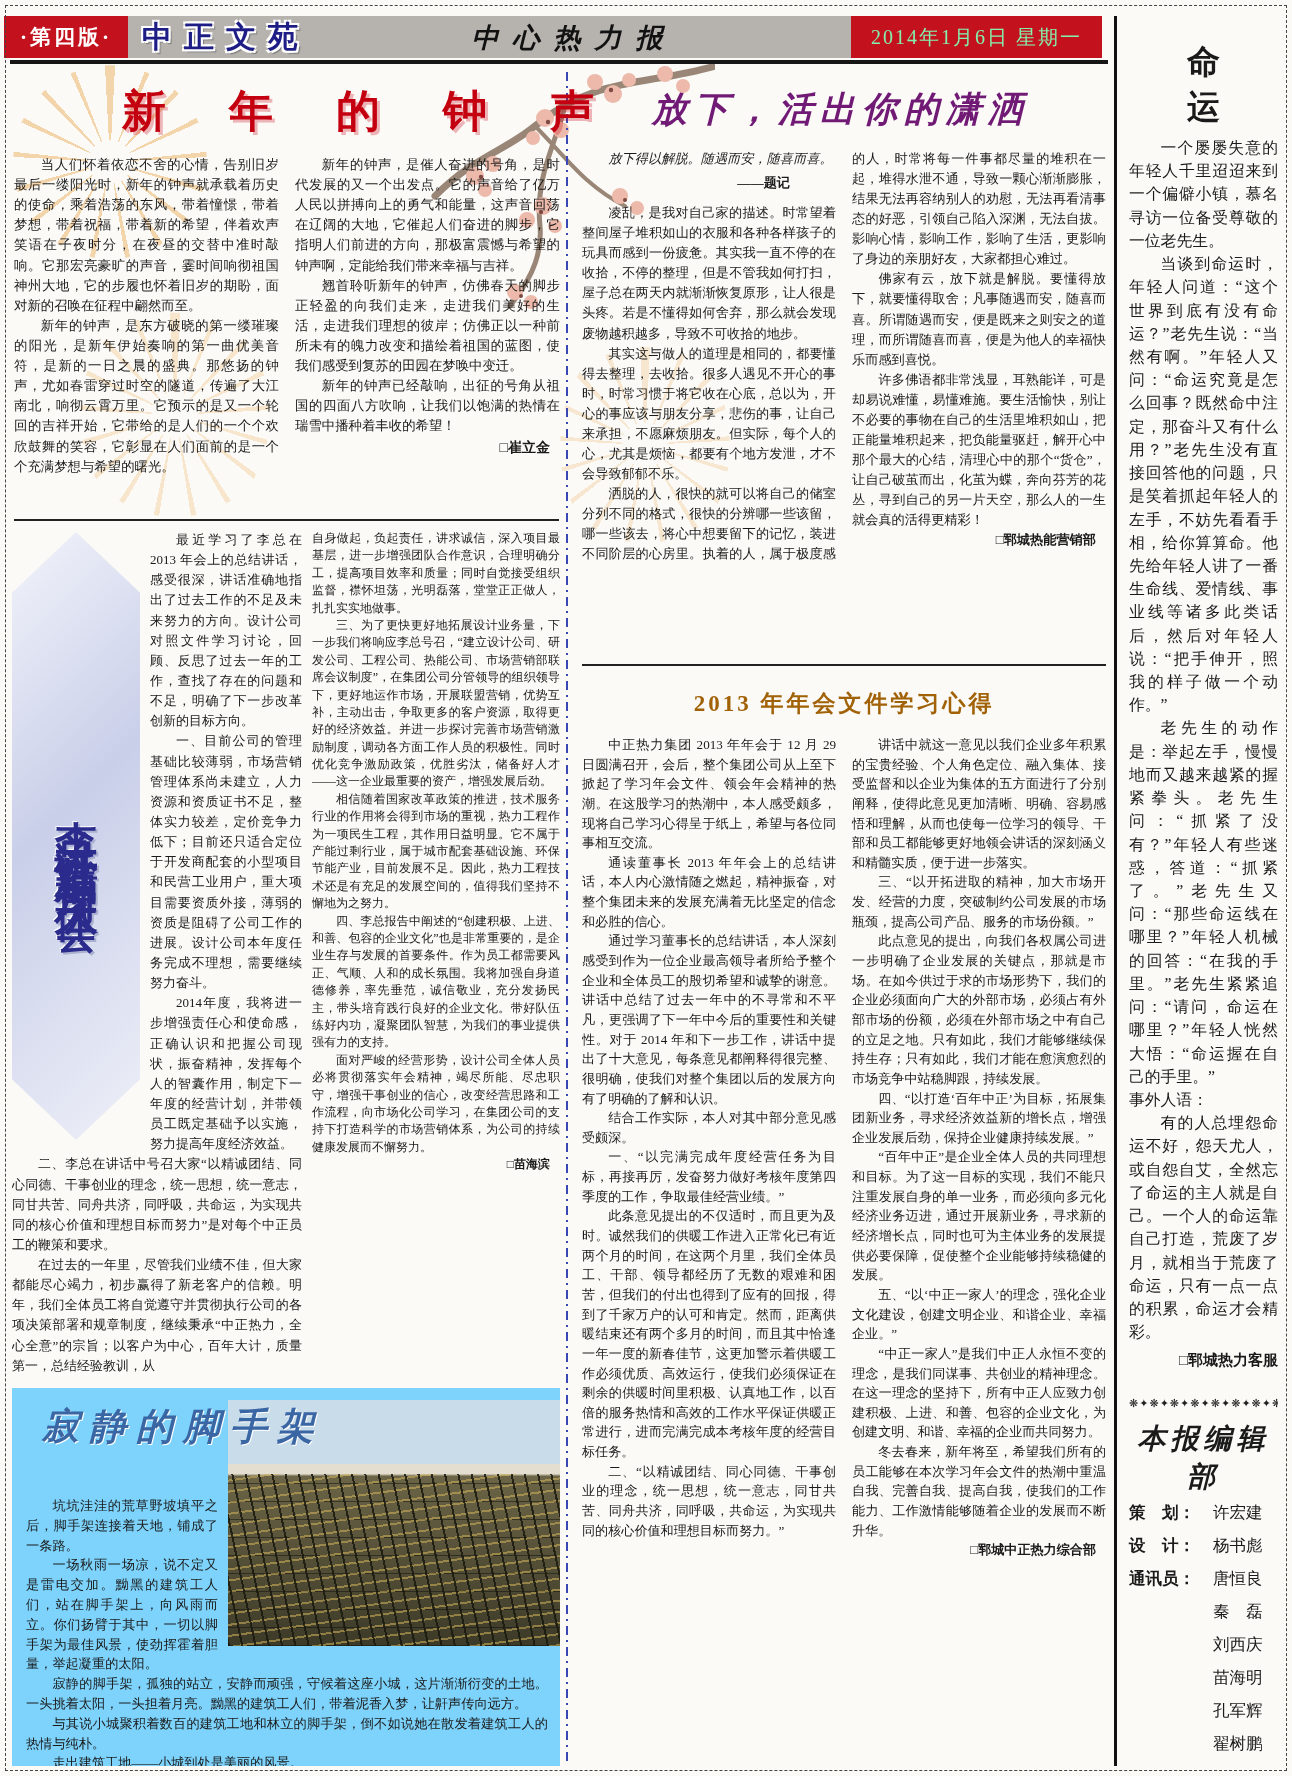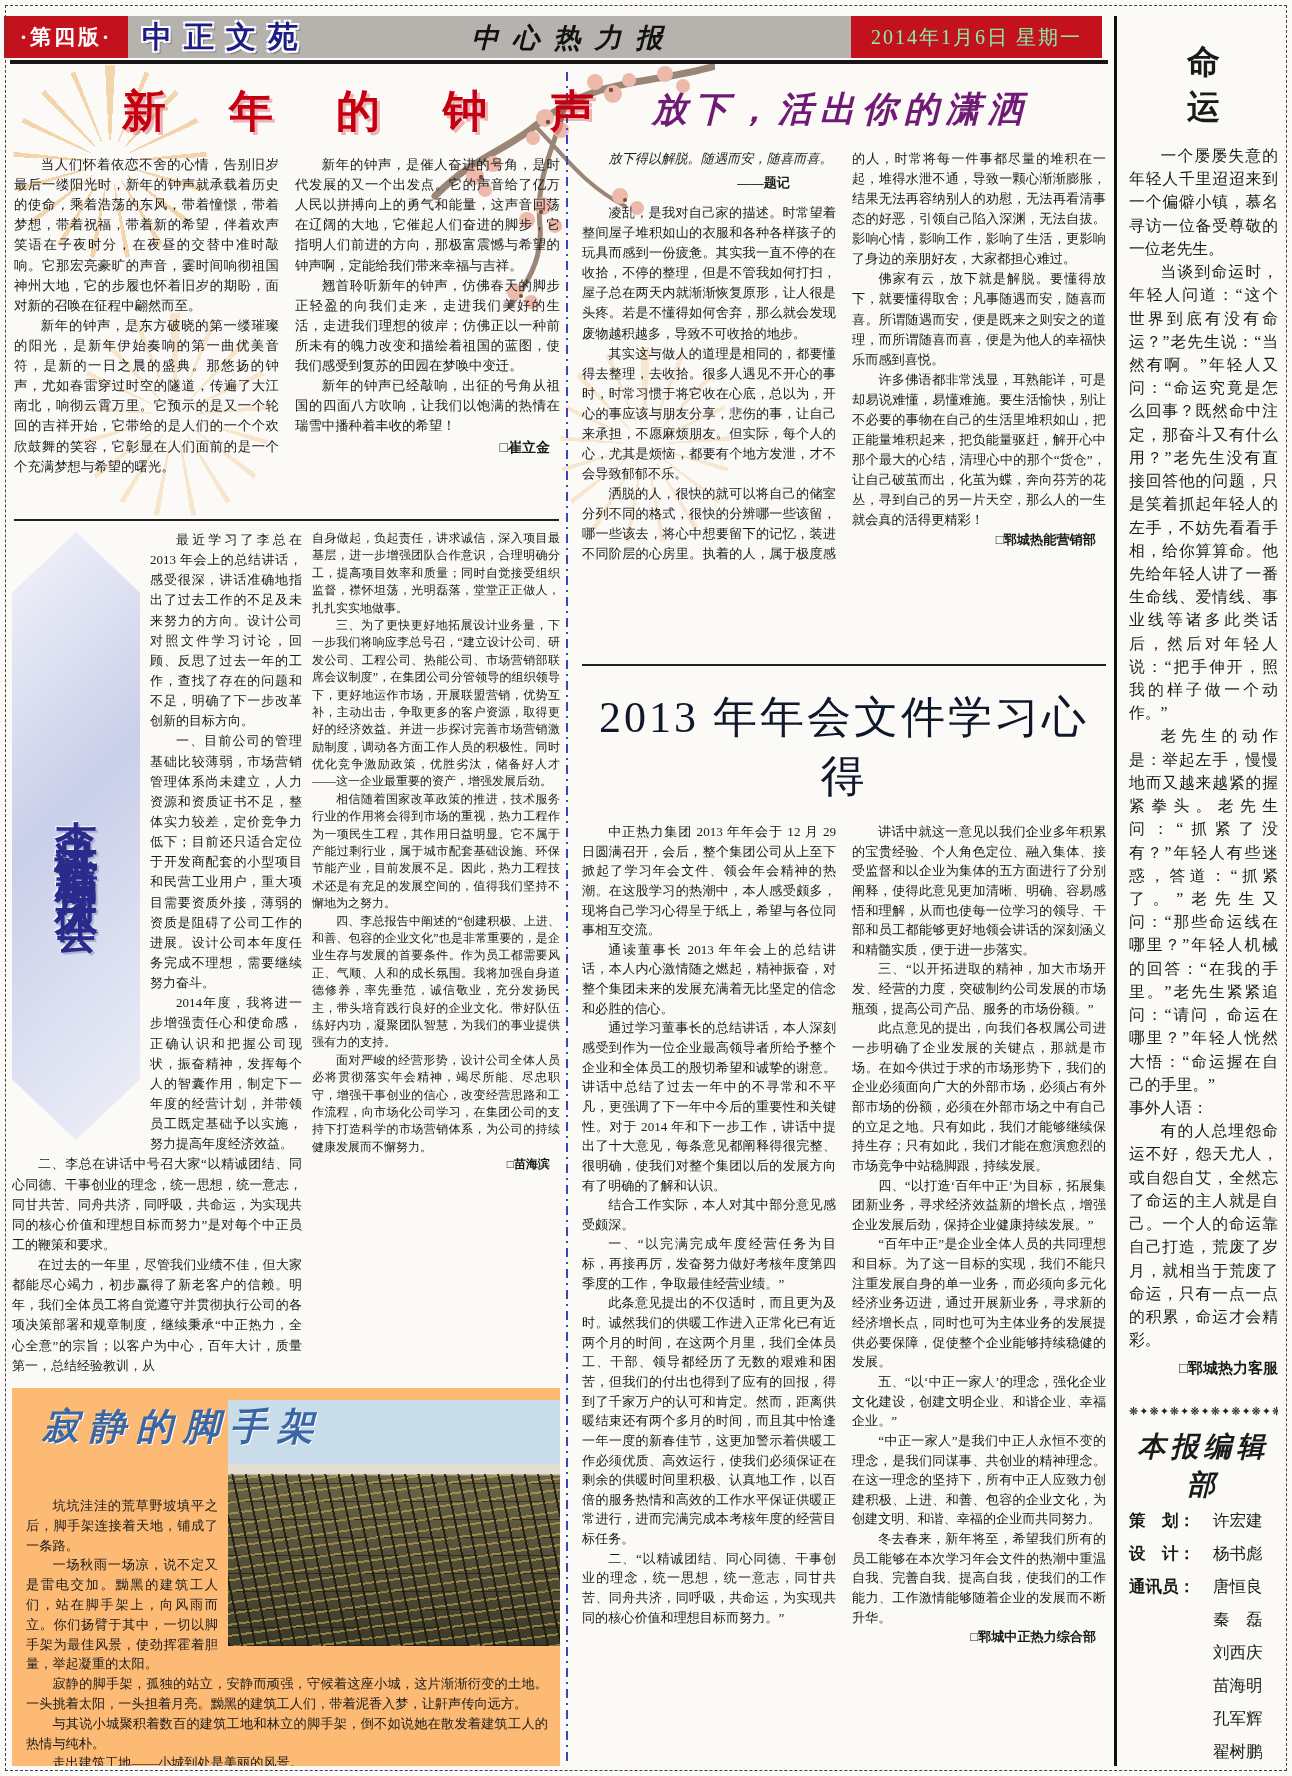--- a/index.html
+++ b/index.html
@@ -47,21 +47,21 @@
   .lizong{position:absolute;left:12px;top:530px;width:548px;height:846px;display:flex;gap:10px;z-index:2;}
   .lz-left{width:290px;height:100%;overflow:hidden;font-size:13px;line-height:1.55;}
   .lz-right{flex:1;height:100%;overflow:hidden;font-size:12px;line-height:1.45;}
   .lz-titleblock{float:left;width:128px;height:608px;margin:2px 10px 6px 0;display:flex;align-items:center;justify-content:center;
                  background:linear-gradient(135deg,#f2f3fa 0%,#c9cfe9 45%,#eef0f8 100%);
                  clip-path:polygon(50% 0,100% 10%,100% 90%,50% 100%,0 90%,0 10%);}
   .lz-title{writing-mode:vertical-rl;text-orientation:upright;font-size:43px;font-weight:bold;color:#2b2b8d;
             letter-spacing:10px;text-shadow:2px 2px 0 #aab0cf,-1px -1px 0 #fff;font-family:"Liberation Serif",serif;}
 
   
-  .scaffold{position:absolute;left:12px;top:1388px;width:548px;height:378px;background:#fdba74;
+  .scaffold{position:absolute;left:12px;top:1388px;width:548px;height:378px;background:#7dd3fc;
             padding:0;z-index:2;overflow:hidden;}
   .sc-photo{float:right;width:332px;height:246px;margin:12px 0 8px 10px;position:relative;
             background:linear-gradient(#c9dcea 0 26%,#e4ded0 26% 30%,#6b6446 31%,#3c3a28 100%);}
   .sc-photo .rebar{position:absolute;left:0;top:30%;right:0;bottom:0;
       background:repeating-linear-gradient(78deg,rgba(25,24,14,.85) 0 2px,transparent 2px 13px),
                  repeating-linear-gradient(-8deg,rgba(210,180,90,.55) 0 2px,transparent 2px 11px),
                  repeating-linear-gradient(0deg,rgba(15,15,10,.5) 0 1px,transparent 1px 18px);}
   .sc-title{margin:14px 0 6px 30px;color:#3a66a4;font-size:37px;font-weight:bold;font-style:italic;
             letter-spacing:10px;text-shadow:1px 1px 0 #fff;position:relative;z-index:3;white-space:nowrap;}
   .sc-text{padding:0 12px 0 14px;font-size:13.2px;line-height:1.5;margin-top:44px;}
@@ -72,27 +72,27 @@
   .fx-title{margin:20px 0 16px 70px;color:#701a75;font-size:35px;font-weight:bold;font-style:italic;
             letter-spacing:7px;white-space:nowrap;}
   .fx-body{columns:2;column-gap:16px;height:462px;overflow:hidden;font-size:13.2px;line-height:1.52;}
   .epigraph{font-style:italic;text-indent:2em;}
   .epigraph-attr{text-align:right;padding-right:46px;font-weight:bold;margin:4px 0 10px 0;}
 
   .rule-right{position:absolute;left:582px;top:664px;width:524px;border-top:2px solid #222;z-index:2;}
 
   
   .nianhui{position:absolute;left:582px;top:676px;width:524px;height:1092px;z-index:2;}
-  .nh-title{margin:12px 0 16px 0;text-align:center;color:#0f172a;font-size:44px;font-weight:normal;letter-spacing:3px;}
+  .nh-title{margin:12px 0 16px 0;text-align:center;color:#a16207;font-size:23px;font-weight:bold;letter-spacing:3px;}
   .nh-body{columns:2;column-gap:16px;height:990px;overflow:hidden;font-size:13.1px;line-height:1.5;}
 
   
   .sidebar{position:absolute;left:1114px;top:16px;width:170px;height:1750px;border-left:3px solid #111;
            padding:6px 6px 0 12px;box-sizing:border-box;z-index:2;}
-  .sb-title{text-align:center;font-size:33px;font-weight:bold;letter-spacing:26px;padding-left:26px;margin:18px 0 14px 0;}
+  .sb-title{text-align:center;font-size:33px;font-weight:bold;letter-spacing:26px;padding-left:26px;margin:18px 0 6px 0;}
   .sb-body{font-size:15.8px;line-height:1.47;}
   .sb-body p{margin:0;text-indent:2em;text-align:justify;}
   .sb-body .noindent{text-indent:0;}
   .sb-byline{text-align:right;font-weight:bold;font-size:15px;margin-top:6px;}
   .sb-divider{text-align:center;color:#222;font-size:11px;letter-spacing:1px;margin:26px 0 10px 0;white-space:nowrap;overflow:hidden;}
   .sb-edheader{text-align:center;font-size:28px;font-weight:bold;font-style:italic;letter-spacing:5px;margin-bottom:0;}
   .ed-entry{display:flex;font-size:16.5px;line-height:2.0;}
   .ed-role{width:84px;font-weight:bold;flex:none;}
   .ed-names{flex:1;}
   .ed-names div{line-height:2.0;}

